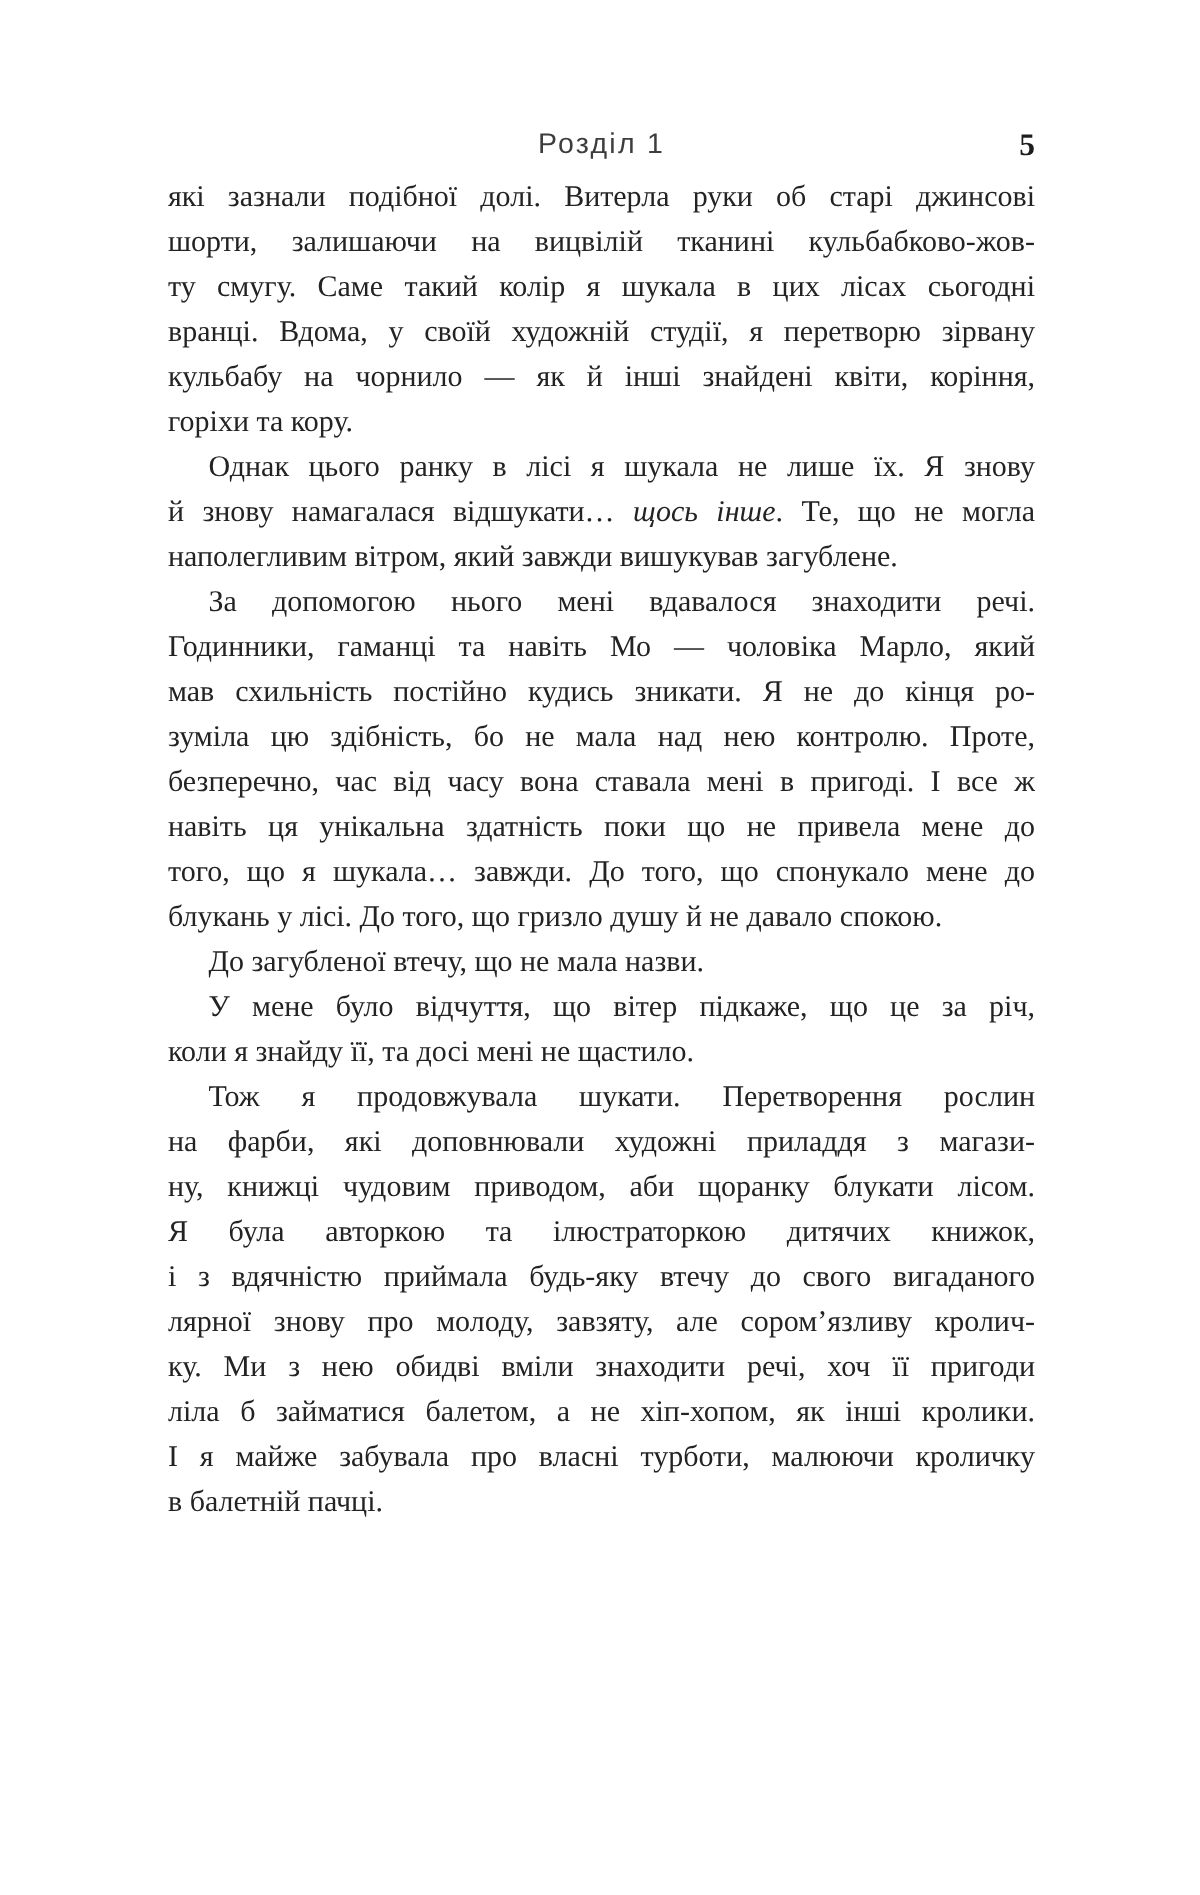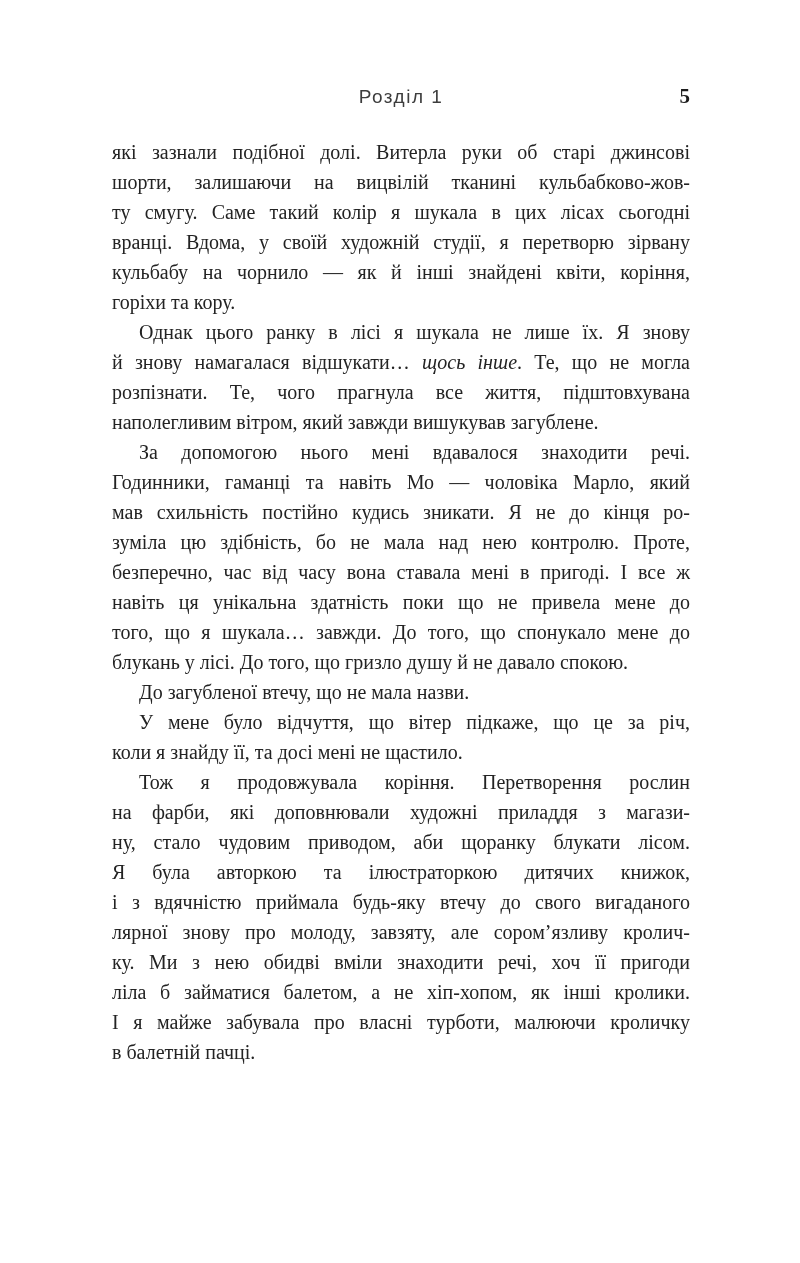--- a/index.html
+++ b/index.html
@@ -45,21 +45,21 @@
     right: 0;
     top: -2px;
     font-family: "Liberation Serif", serif;
     font-size: 21px;
     font-weight: 600;
     color: #1c1c1c;
   }
   .body-text {
     position: absolute;
     left: 0;
-    top: 137px;
+    top: 116px;
     width: 578px;
     font-size: 20px;
     line-height: 30px;
     color: #232323;
   }
   .para { margin: 0; }
   .line {
     text-align: justify;
     text-align-last: justify;
     white-space: normal;
@@ -87,44 +87,43 @@
         <div class="line"><span>які зазнали подібної долі. Витерла руки об старі джинсові</span></div>
         <div class="line"><span>шорти, залишаючи на вицвілій тканині кульбабково-жов-</span></div>
         <div class="line"><span>ту смугу. Саме такий колір я шукала в цих лісах сьогодні</span></div>
         <div class="line"><span>вранці. Вдома, у своїй художній студії, я перетворю зірвану</span></div>
         <div class="line"><span>кульбабу на чорнило — як й інші знайдені квіти, коріння,</span></div>
         <div class="line line-last"><span>горіхи та кору.</span></div>
       </div>
       <div class="para indent">
         <div class="line"><span>Однак цього ранку в лісі я шукала не лише їх. Я знову</span></div>
         <div class="line"><span>й знову намагалася відшукати… </span><span class="italic">щось інше</span><span>. Те, що не могла</span></div>
-        <div class="line"><span>розпізнати. Те, чого прагнула все життя, підштовхувана</span></div>
         <div class="line line-last"><span>наполегливим вітром, який завжди вишукував загублене.</span></div>
       </div>
       <div class="para indent">
         <div class="line"><span>За допомогою нього мені вдавалося знаходити речі.</span></div>
         <div class="line"><span>Годинники, гаманці та навіть Мо — чоловіка Марло, який</span></div>
         <div class="line"><span>мав схильність постійно кудись зникати. Я не до кінця ро-</span></div>
         <div class="line"><span>зуміла цю здібність, бо не мала над нею контролю. Проте,</span></div>
         <div class="line"><span>безперечно, час від часу вона ставала мені в пригоді. І все ж</span></div>
         <div class="line"><span>навіть ця унікальна здатність поки що не привела мене до</span></div>
         <div class="line"><span>того, що я шукала… завжди. До того, що спонукало мене до</span></div>
         <div class="line line-last"><span>блукань у лісі. До того, що гризло душу й не давало спокою.</span></div>
       </div>
       <div class="para indent">
         <div class="line line-last"><span>До загубленої втечу, що не мала назви.</span></div>
       </div>
       <div class="para indent">
         <div class="line"><span>У мене було відчуття, що вітер підкаже, що це за річ,</span></div>
         <div class="line line-last"><span>коли я знайду її, та досі мені не щастило.</span></div>
       </div>
       <div class="para indent">
-        <div class="line"><span>Тож я продовжувала коріння. Перетворення рослин</span></div>
+        <div class="line"><span>Тож я продовжувала шукати. Перетворення рослин</span></div>
         <div class="line"><span>на фарби, які доповнювали художні приладдя з магази-</span></div>
-        <div class="line"><span>ну, стало чудовим приводом, аби щоранку блукати лісом.</span></div>
+        <div class="line"><span>ну, книжці чудовим приводом, аби щоранку блукати лісом.</span></div>
         <div class="line"><span>Я була авторкою та ілюстраторкою дитячих книжок,</span></div>
         <div class="line"><span>і з вдячністю приймала будь-яку втечу до свого вигаданого</span></div>
         <div class="line"><span>лярної знову про молоду, завзяту, але сором’язливу кролич-</span></div>
         <div class="line"><span>ку. Ми з нею обидві вміли знаходити речі, хоч її пригоди</span></div>
         <div class="line"><span>ліла б займатися балетом, а не хіп-хопом, як інші кролики.</span></div>
         <div class="line"><span>І я майже забувала про власні турботи, малюючи кроличку</span></div>
         <div class="line line-last"><span>в балетній пачці.</span></div>
       </div>
     </div>
 </div>

